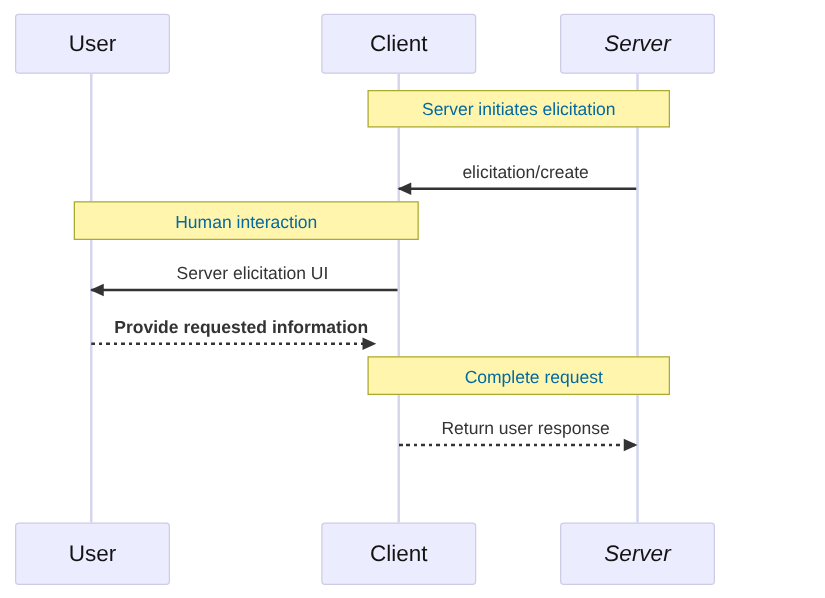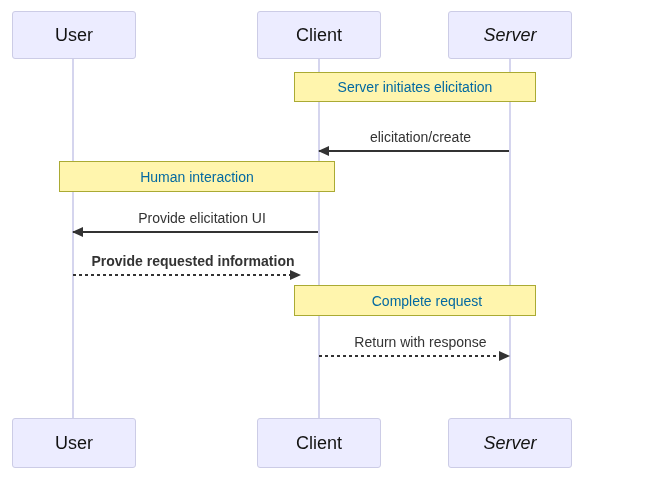--- a/index.html
+++ b/index.html
@@ -137,37 +137,37 @@
     <div class="lbl">elicitation/create</div>
     <div class="line solid"></div>
     <div class="ah ah-left"></div>
   </div>
 
   <div class="note n2">
     <span>Human interaction</span>
   </div>
 
   <div class="msg m2">
-    <div class="lbl">Provide elicitation UI</div>
+    <div class="lbl">Server elicitation UI</div>
     <div class="line solid"></div>
     <div class="ah ah-left"></div>
   </div>
 
   <div class="msg m3">
     <div class="lbl">Provide requested information</div>
     <div class="line dashed"></div>
     <div class="ah ah-right"></div>
   </div>
 
   <div class="note n3">
     <span>Complete request</span>
   </div>
 
   <div class="msg m4">
-    <div class="lbl">Return with response</div>
+    <div class="lbl">Return user response</div>
     <div class="line dashed"></div>
     <div class="ah ah-right"></div>
   </div>
 
 
   <div class="actor a-user row-bottom">
     <span>User</span>
   </div>
   <div class="actor a-client row-bottom">
     <span>Client</span>

